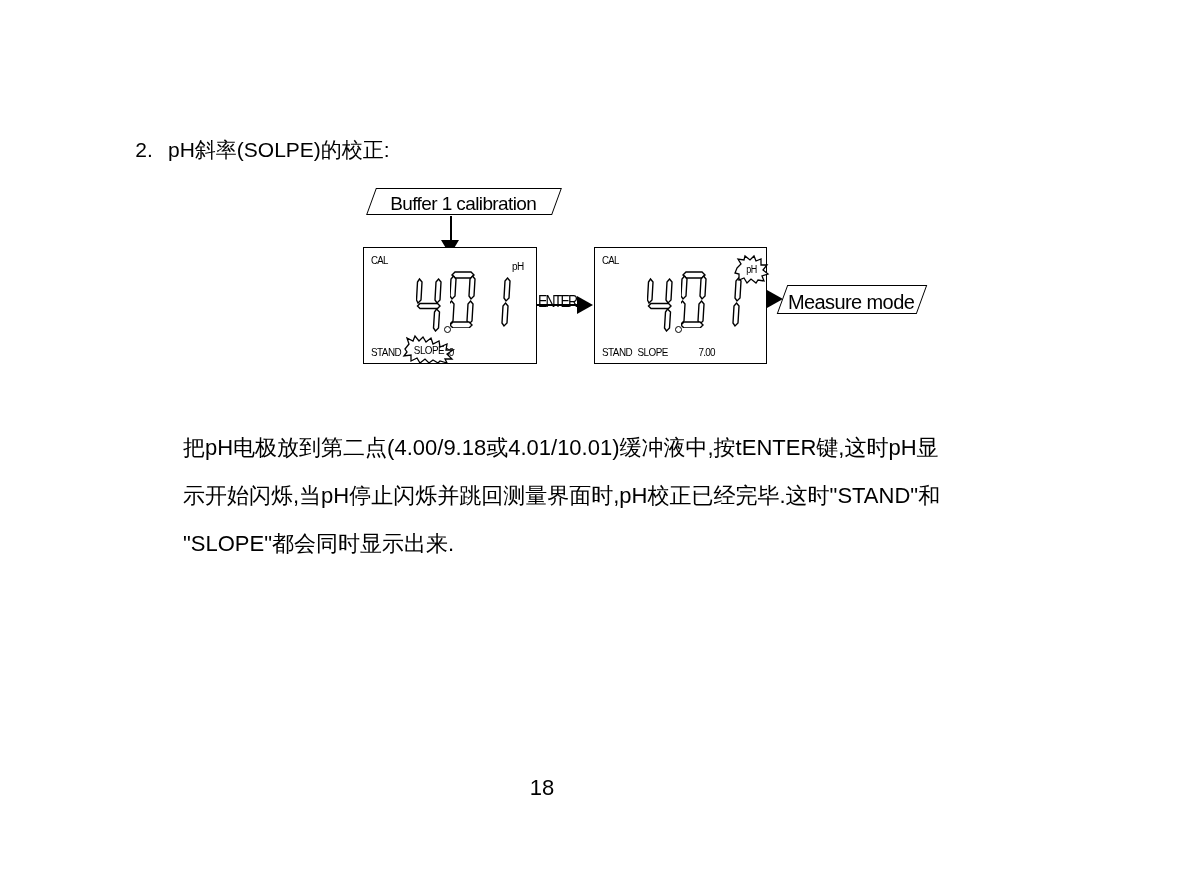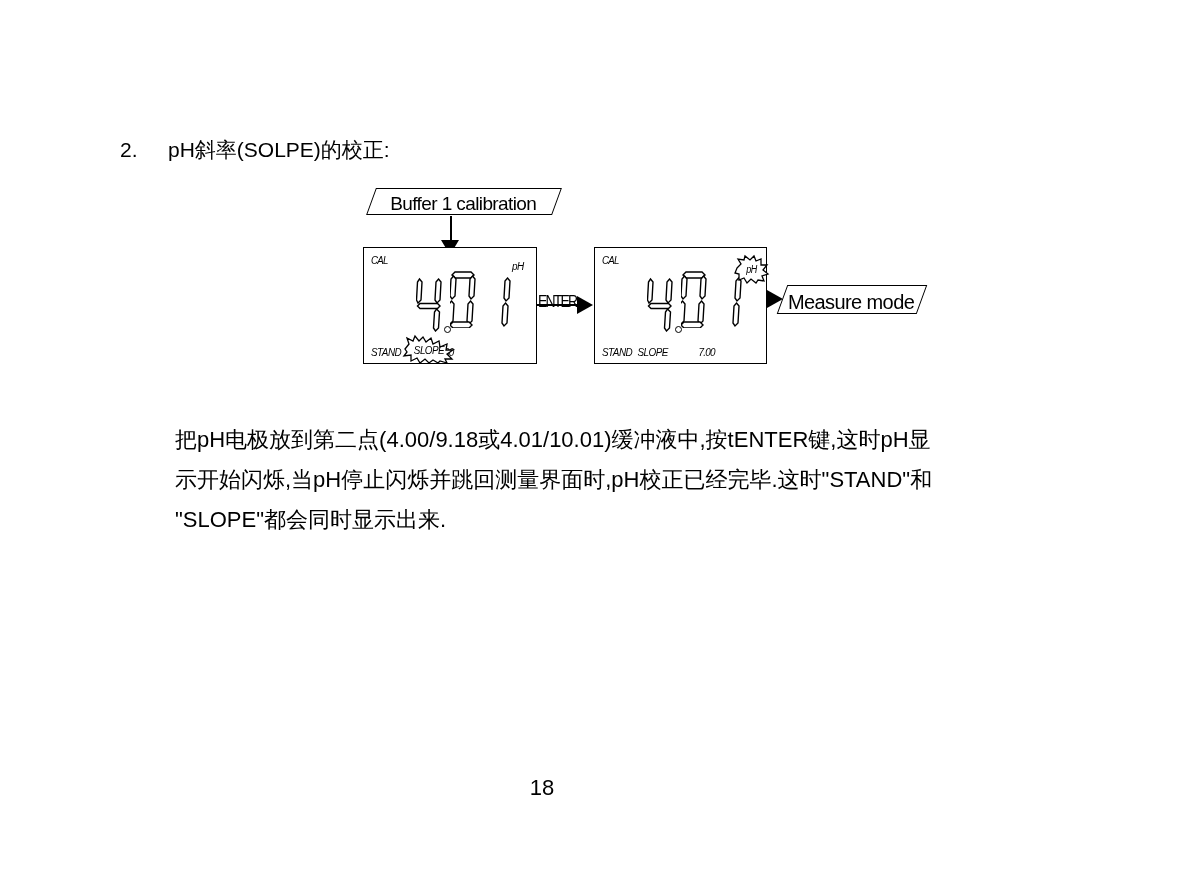--- a/index.html
+++ b/index.html
@@ -17,20 +17,21 @@
   }
 
   
   #heading {
     position: absolute;
     left: 120px;
     top: 136px;
     font-size: 21px;
     line-height: 28px;
     white-space: nowrap;
+    text-align: center;
   }
   #heading .num {
     display: inline-block;
     width: 48px;
   }
 
   
   #diagram {
     position: absolute;
     left: 355px;
@@ -73,21 +74,20 @@
     padding-top: 6px;
   }
   #measure-callout > .para-label { font-size: 20px; }
 
   
   .lcd {
     position: absolute;
     border: 1.6px solid #000;
     background: #fff;
     box-sizing: border-box;
-    font-style: italic;
   }
   #lcd-1 { left: 8px;  top: 64px; width: 174px; height: 117px; }
   #lcd-2 { left: 239px; top: 64px; width: 173px; height: 117px; }
 
   .lcd-cal {
     position: absolute;
     left: 7px;
     top: 6px;
     font-size: 11px;
     letter-spacing: -0.8px;
@@ -189,21 +189,21 @@
 
   
   #body-text {
     position: absolute;
     left: 175px;
     top: 420px;
     width: 880px;
     font-size: 22px;
     line-height: 40px;
   }
-  #body-text p { margin: 0; white-space: nowrap; }
+  #body-text p { margin: 8px; white-space: nowrap; }
 
   
   #page-number {
     position: absolute;
     left: 0;
     top: 775px;
     width: 1084px;
     text-align: center;
     font-size: 22px;
   }

